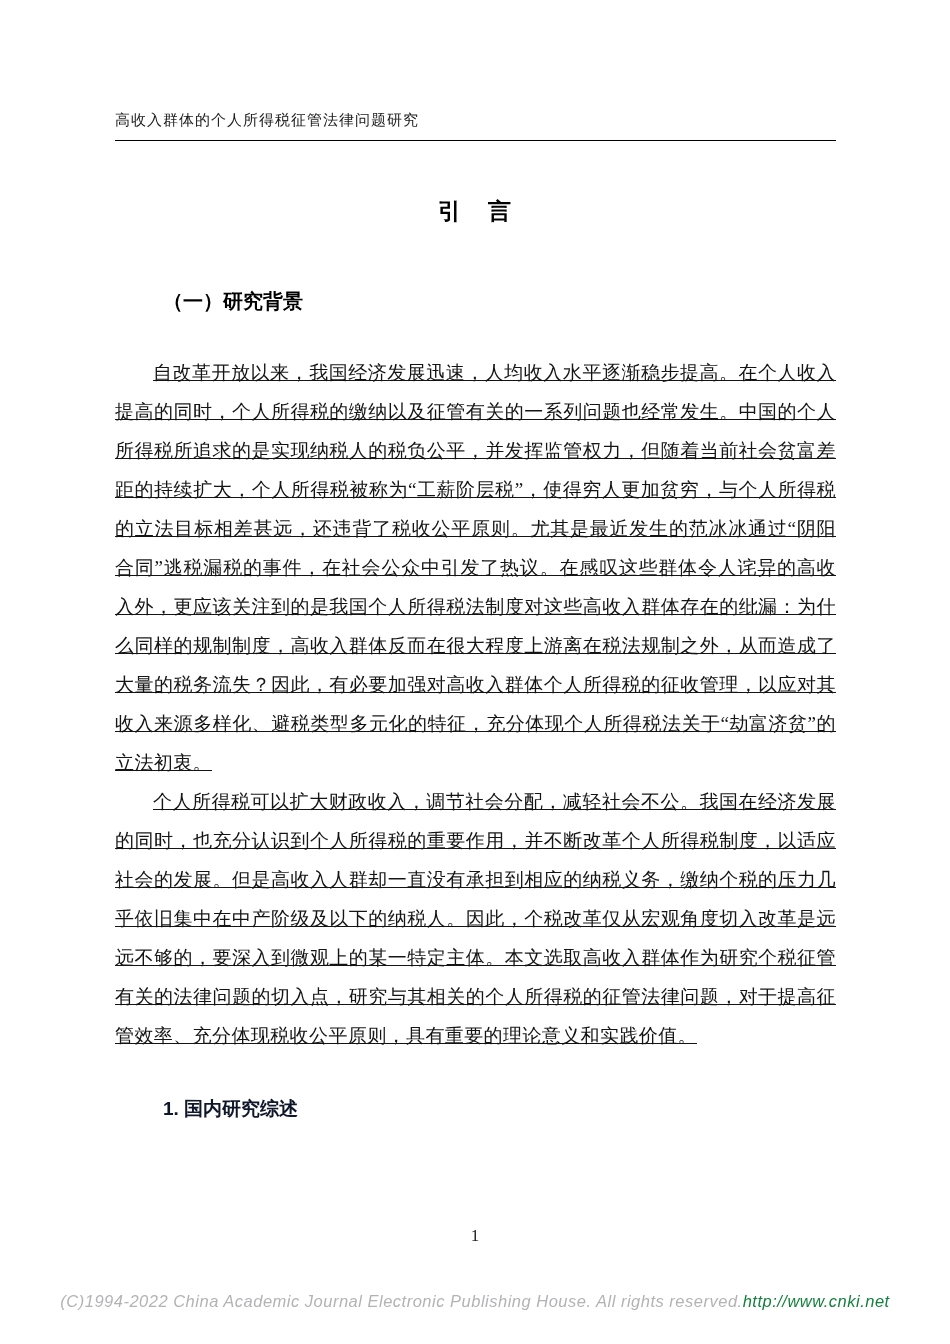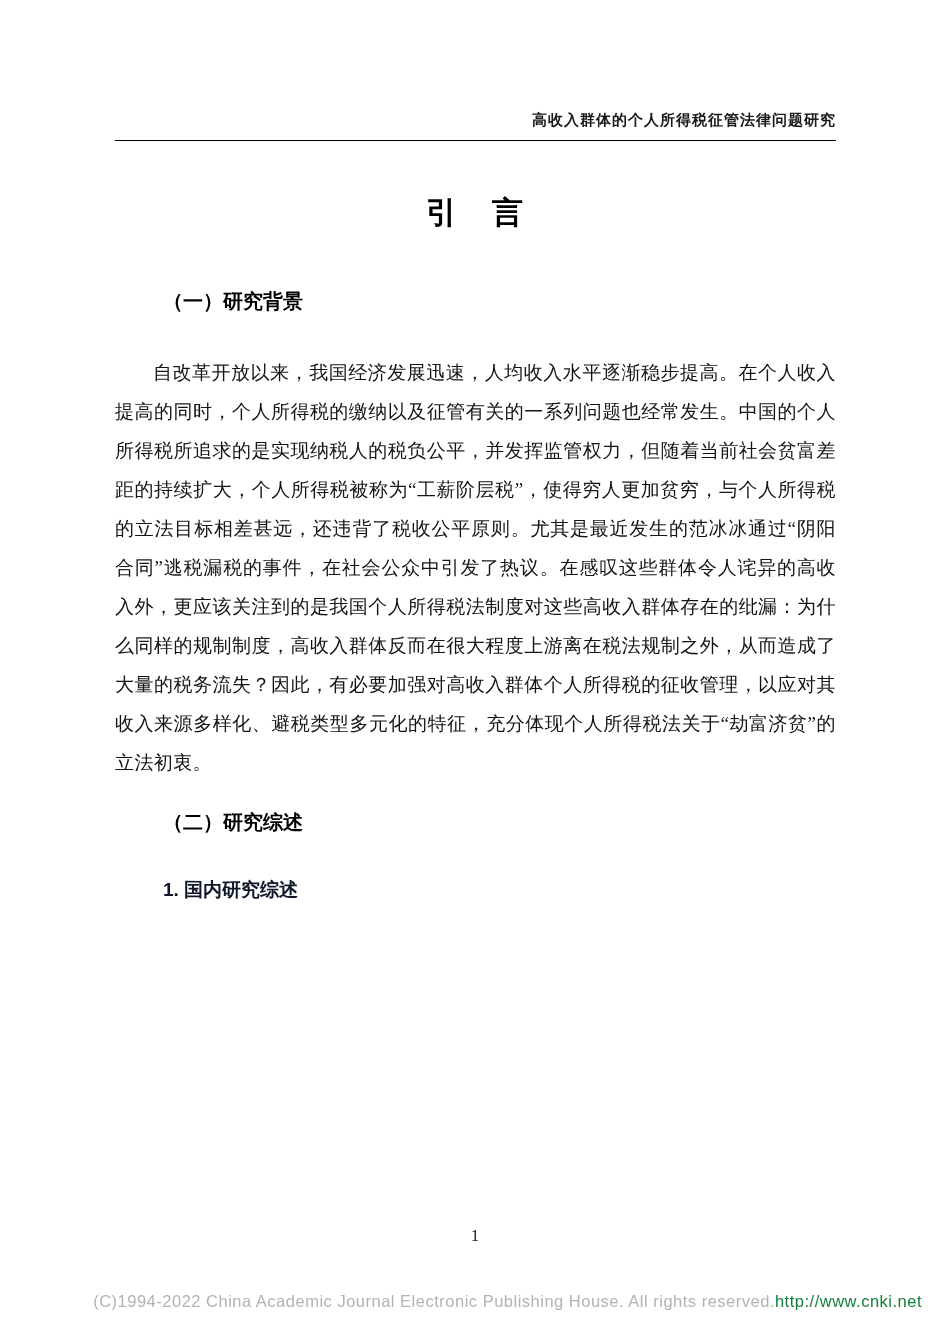--- a/index.html
+++ b/index.html
@@ -15,40 +15,39 @@
     font-family: "Liberation Serif", "DejaVu Serif", serif;
     color: #141414;
   }
   .page {
     position: absolute;
     inset: 0;
   }
   
   .running-head-wrap {
     margin: 110px 114px 0 115px;
-    text-align: right;
+    text-align: left;
     border-bottom: 1.5px solid #000;
     padding-bottom: 9px;
-    font-weight: bold;
   }
   .running-head {
     font-size: 15px;
     line-height: 21px;
     letter-spacing: 1px;
     color: #1a1a1a;
   }
   
   .content {
     margin: 0 114px 0 115px;
   }
   .doc-title {
     margin: 52px 0 0 0;
     text-align: center;
-    font-family: Liberation Serif, serif;
-    font-size: 31px;
+    font-family: Liberation Mono, monospace;
+    font-size: 23px;
     line-height: 40px;
     font-weight: bold;
     letter-spacing: 2px;
     color: #000;
   }
   .sec-heading {
     font-family: "Liberation Sans", "DejaVu Sans", sans-serif;
     font-size: 20px;
     line-height: 28px;
     font-weight: bold;
@@ -73,20 +72,21 @@
   }
   .body-para {
     margin: 0;
     font-size: 19px;
     line-height: 39px;
     text-align: justify;
     text-justify: inter-ideograph;
     text-indent: 2em;
     letter-spacing: 0.4px;
     color: #141414;
+    text-decoration: underline;
   }
   .body-para.after-sub {
     margin-top: 22px;
   }
   
   .page-number {
     position: absolute;
     top: 1226px;
     left: 0;
     width: 100%;
@@ -94,26 +94,27 @@
     font-size: 17px;
     color: #222;
   }
   
   .cnki-footer {
     position: absolute;
     top: 1292px;
     left: 28px;
     right: 28px;
     display: flex;
-    justify-content: flex-end;
+    justify-content: center;
     align-items: baseline;
     font-family: "Liberation Sans", "DejaVu Sans", sans-serif;
     font-size: 16.5px;
     color: #b3b3b6;
     letter-spacing: 0.5px;
+    font-style: italic;
   }
   .footer-url {
     color: #15803d;
     text-decoration: none;
   }
 </style>
 </head>
 <body>
 
 <div class="page">
@@ -122,22 +123,22 @@
     <div class="running-head">高收入群体的个人所得税征管法律问题研究</div>
   </header>
 
   <main class="content">
     <h1 class="doc-title">引　言</h1>
 
     <h2 class="sec-heading first">（一）研究背景</h2>
 
     <p class="body-para">自改革开放以来，我国经济发展迅速，人均收入水平逐渐稳步提高。在个人收入提高的同时，个人所得税的缴纳以及征管有关的一系列问题也经常发生。中国的个人所得税所追求的是实现纳税人的税负公平，并发挥监管权力，但随着当前社会贫富差距的持续扩大，个人所得税被称为“工薪阶层税”，使得穷人更加贫穷，与个人所得税的立法目标相差甚远，还违背了税收公平原则。尤其是最近发生的范冰冰通过“阴阳合同”逃税漏税的事件，在社会公众中引发了热议。在感叹这些群体令人诧异的高收入外，更应该关注到的是我国个人所得税法制度对这些高收入群体存在的纰漏：为什么同样的规制制度，高收入群体反而在很大程度上游离在税法规制之外，从而造成了大量的税务流失？因此，有必要加强对高收入群体个人所得税的征收管理，以应对其收入来源多样化、避税类型多元化的特征，充分体现个人所得税法关于“劫富济贫”的立法初衷。</p>
 
+    <p class="body-para">个人所得税可以扩大财政收入，调节社会分配，减轻社会不公。我国在经济发展的同时，也充分认识到个人所得税的重要作用，并不断改革个人所得税制度，以适应社会的发展。但是高收入人群却一直没有承担到相应的纳税义务，缴纳个税的压力几乎依旧集中在中产阶级及以下的纳税人。因此，个税改革仅从宏观角度切入改革是远远不够的，要深入到微观上的某一特定主体。本文选取高收入群体作为研究个税征管有关的法律问题的切入点，研究与其相关的个人所得税的征管法律问题，对于提高征管效率、充分体现税收公平原则，具有重要的理论意义和实践价值。</p>
 
-    <h2 class="sec-heading second">（二）研究综述</h2>
 
     <h3 class="sub-heading">1. 国内研究综述</h3>
 
   </main>
 
   <div class="page-number">1</div>
 
   <footer class="cnki-footer">
     <span>(C)1994-2022 China Academic Journal Electronic Publishing House. All rights reserved.</span>
     <a class="footer-url">http://www.cnki.net</a>

